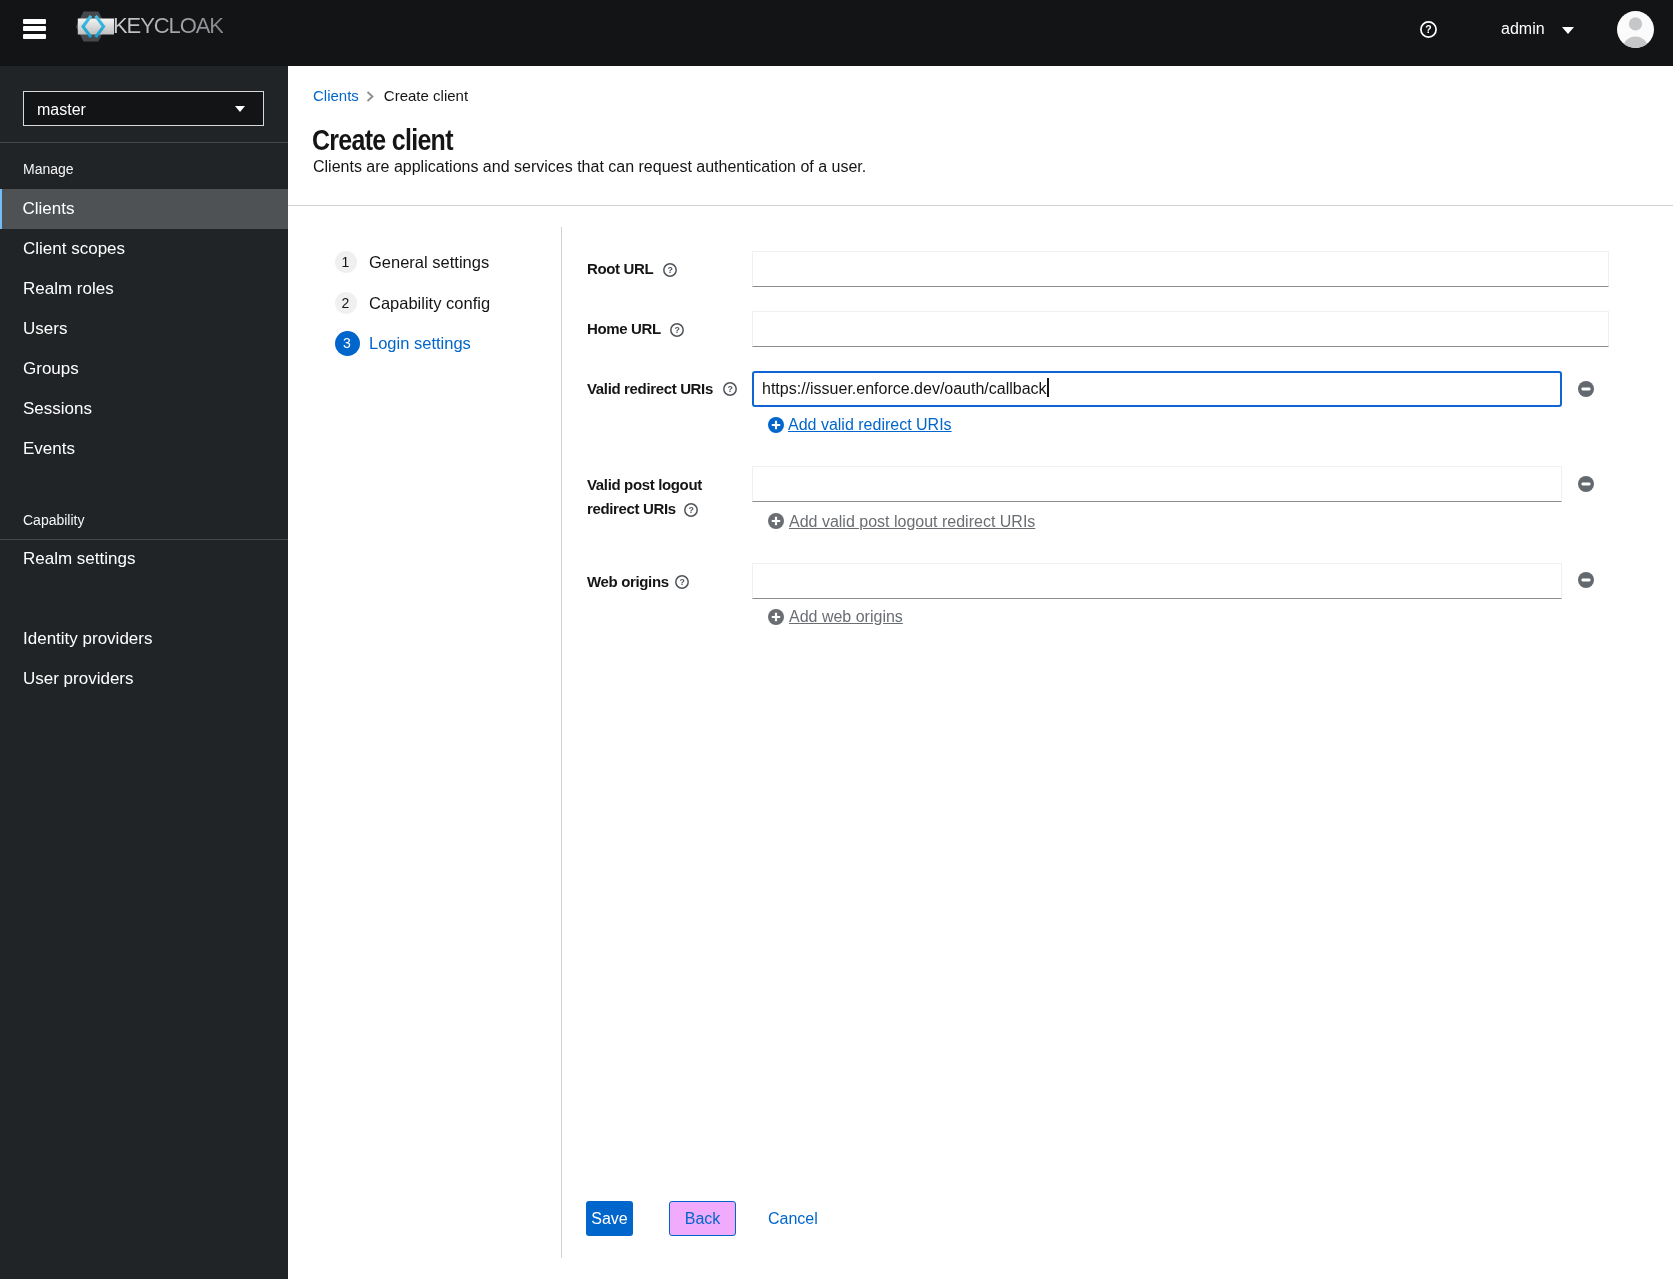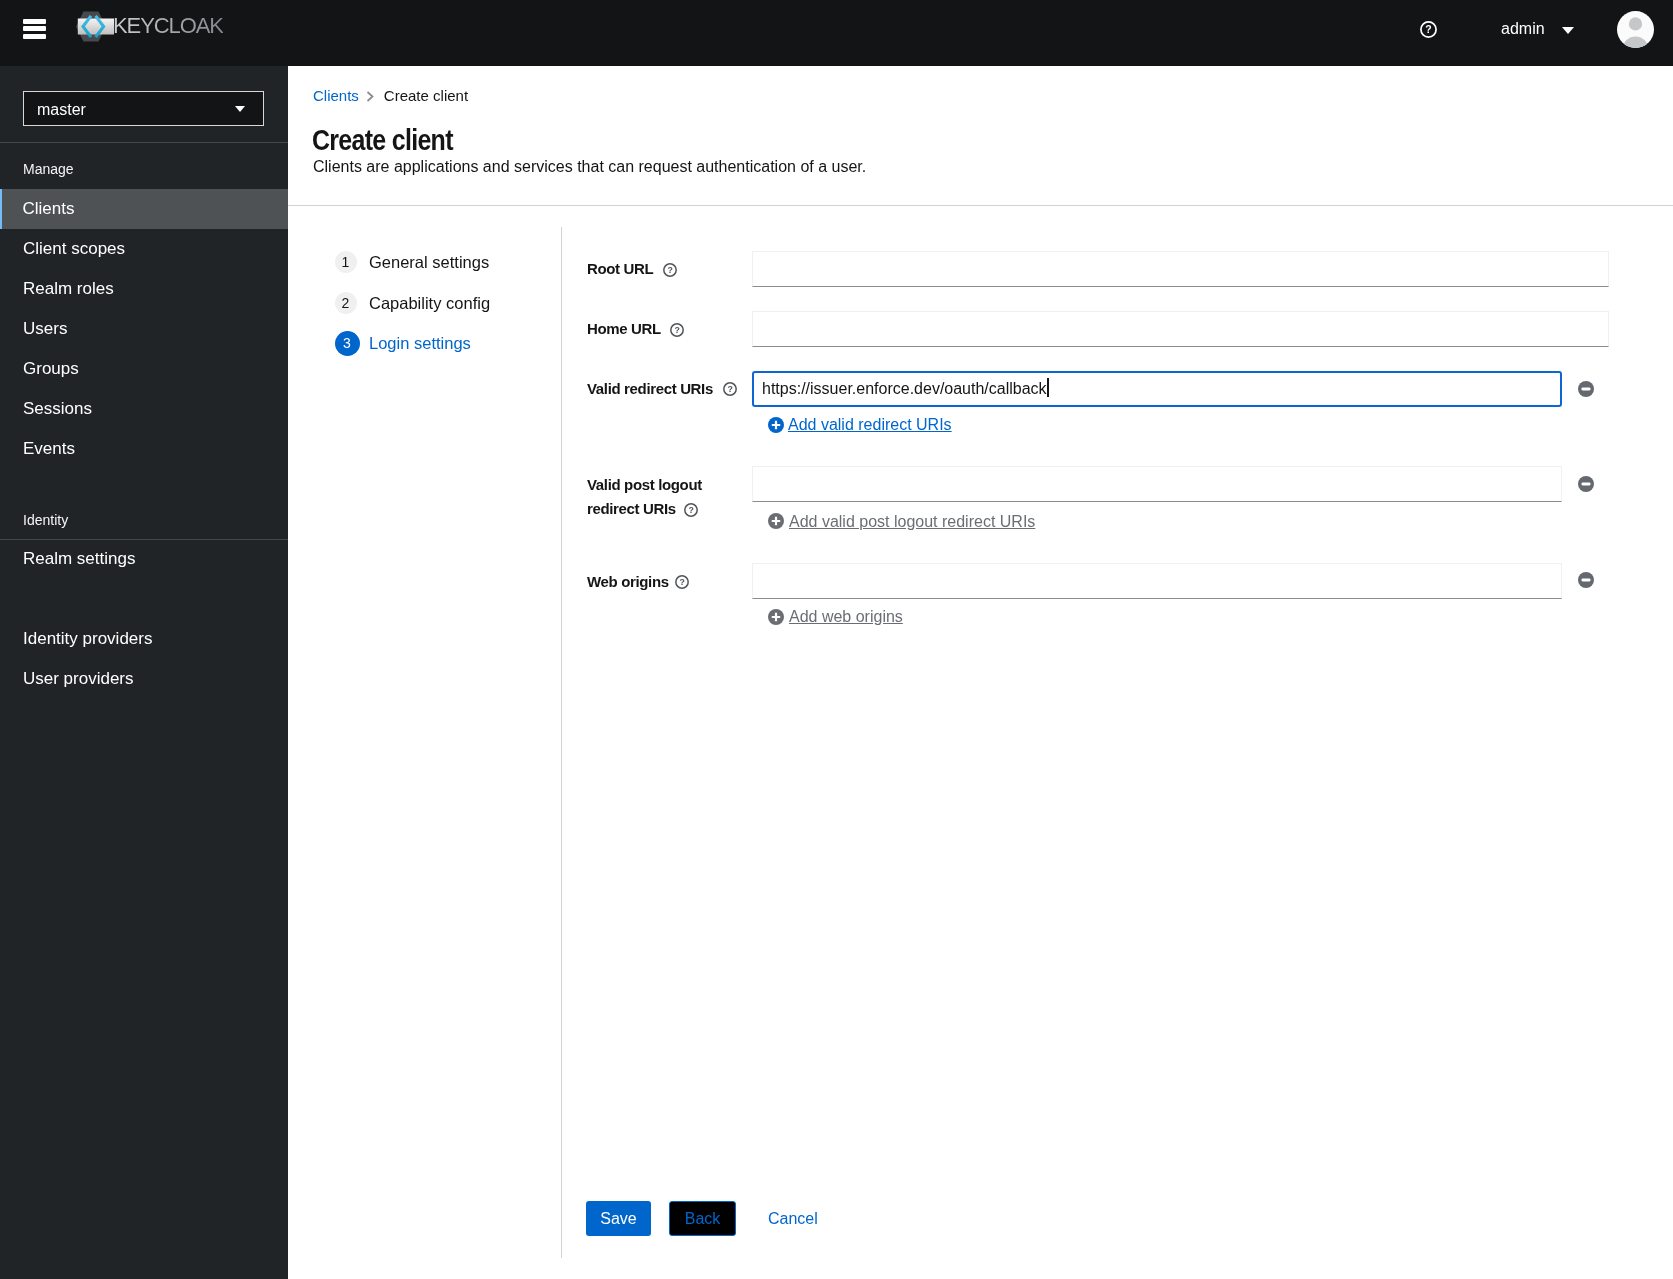--- a/index.html
+++ b/index.html
@@ -39,22 +39,22 @@
 .flabel { position:absolute; left:587px; font-size:15px; font-weight:bold; color:#151515; line-height:18px; letter-spacing:-0.35px; }
 .finput { position:absolute; background:#fff; border:1px solid #f0f0f0; border-bottom:1px solid #8a8d90; }
 .finput.focus { border:2px solid #1065d4; border-radius:3px; }
 .itxt { position:absolute; left:8px; top:6px; font-size:16px; color:#151515; line-height:20px; }
 .cursorbar { display:inline-block; width:2px; height:19px; background:#151515; vertical-align:-3px; margin-left:0px; }
 .addrow { position:absolute; font-size:16px; line-height:18px;text-decoration:underline; }
 .addrow.blue { color:#0066cc; }
 .addrow.gray { color:#6a6e73; }
 
 
-#saveb { position:absolute; left:586px; top:1201px; width:65px; height:35px; background:#0066cc; color:#fff; font-size:16px; text-align:center; line-height:35px; border-radius:3px; }
-#backb { position:absolute; left:669px; top:1201px; width:67px; height:35px; background:#000000; color:#0066cc; font-size:16px; text-align:center; line-height:33px; border:1px solid #0066cc; border-radius:3px; }
+#saveb { position:absolute; left:586px; top:1201px; width:47px; height:35px; background:#0066cc; color:#fff; font-size:16px; text-align:center; line-height:35px; border-radius:3px; }
+#backb { position:absolute; left:669px; top:1201px; width:67px; height:35px; background:#f0abfc; color:#0066cc; font-size:16px; text-align:center; line-height:33px; border:1px solid #0066cc; border-radius:3px; }
 #cancelb { position:absolute; left:768px; top:1210px; color:#0066cc; font-size:16px; line-height:17px; }
 </style>
 </head>
 <body>
 
 <div id="masthead">
   <div class="hbar" style="top:18.9px"></div>
   <div class="hbar" style="top:26.4px"></div>
   <div class="hbar" style="top:34px"></div>
 
@@ -104,21 +104,21 @@
   </div>
   <div class="sdiv" style="top:76px"></div>
   <div class="navlabel" style="top:95.5px">Manage</div>
   <div class="navitem sel" style="top:123px">Clients</div>
   <div class="navitem" style="top:163px">Client scopes</div>
   <div class="navitem" style="top:203px">Realm roles</div>
   <div class="navitem" style="top:243px">Users</div>
   <div class="navitem" style="top:283px">Groups</div>
   <div class="navitem" style="top:323px">Sessions</div>
   <div class="navitem" style="top:363px">Events</div>
-  <div class="navlabel" style="top:447px">Identity</div>
+  <div class="navlabel" style="top:447px">Capability</div>
   <div class="sdiv" style="top:473px"></div>
   <div class="navitem" style="top:473px">Realm settings</div>
   <div class="navitem" style="top:553px">Identity providers</div>
   <div class="navitem" style="top:593px">User providers</div>
 </div>
 
 <div id="crumb"><a>Clients</a><svg style="margin:0 10px 0 7px; vertical-align:-1px" width="8" height="11" viewBox="0 0 8 11">
       <polyline points="1.5,1 6.5,5.5 1.5,10" fill="none" stroke="#8a8d90" stroke-width="1.8"></polyline>
     </svg>Create client</div>
 <h1>Create client</h1>

